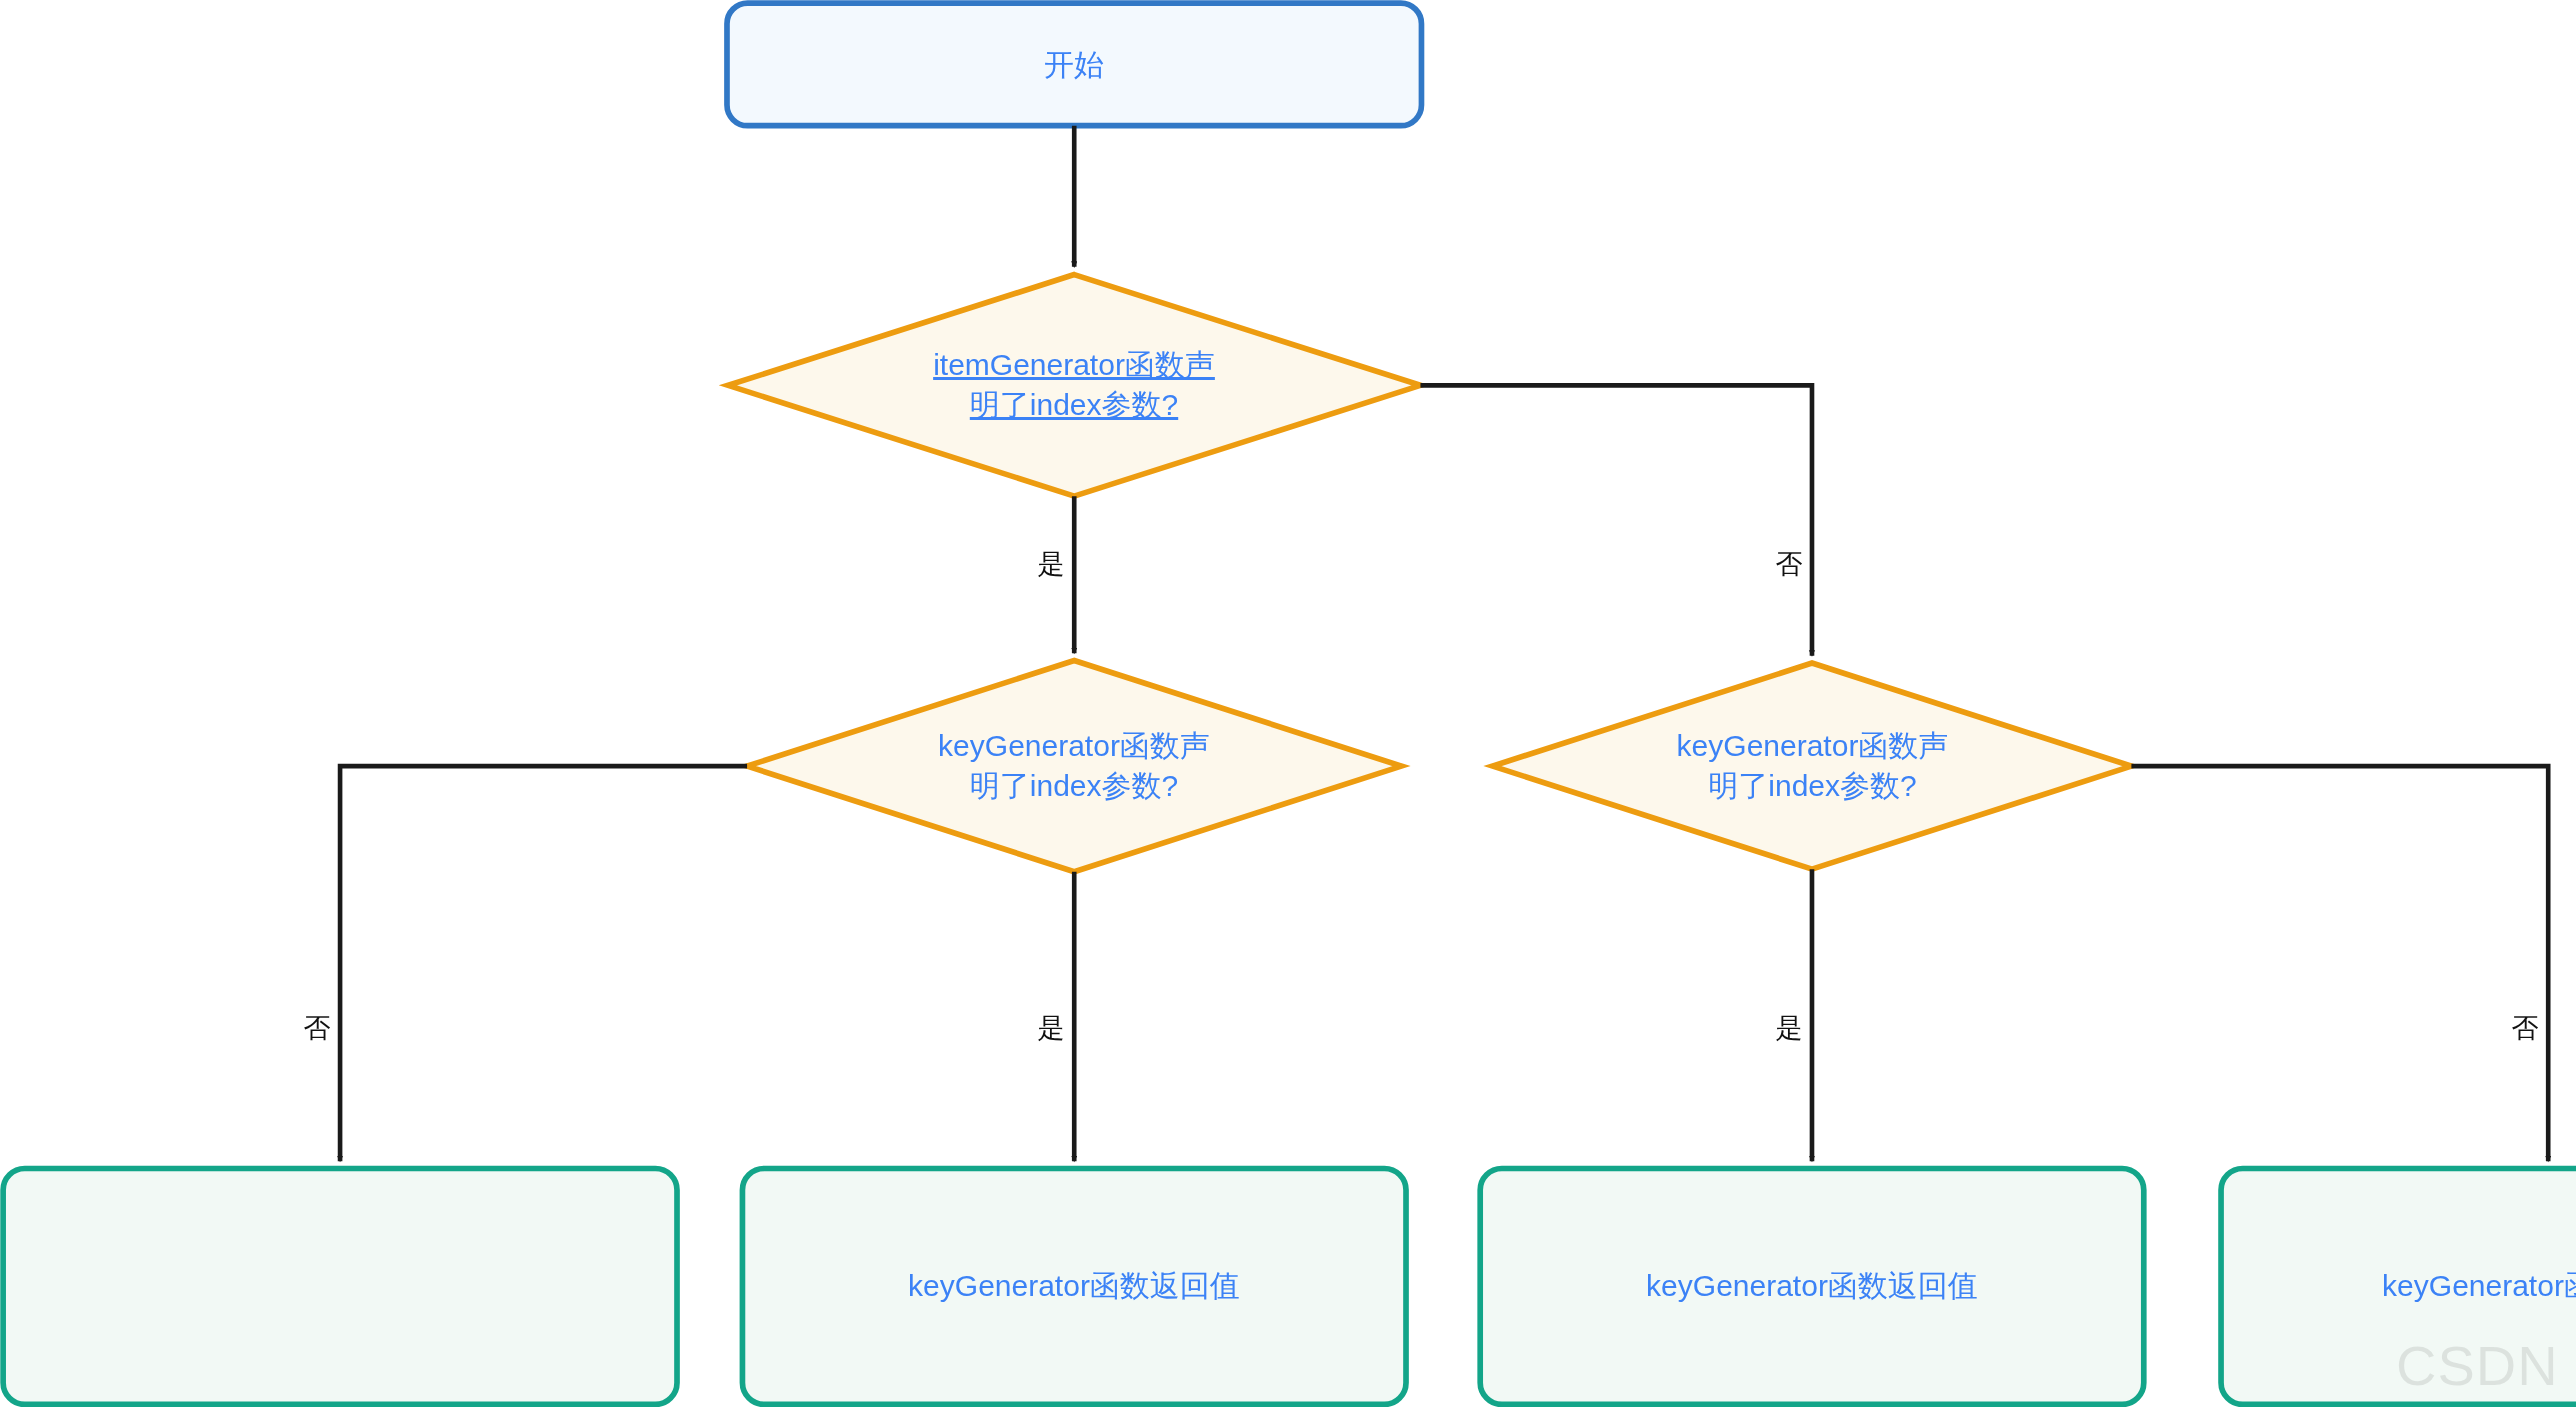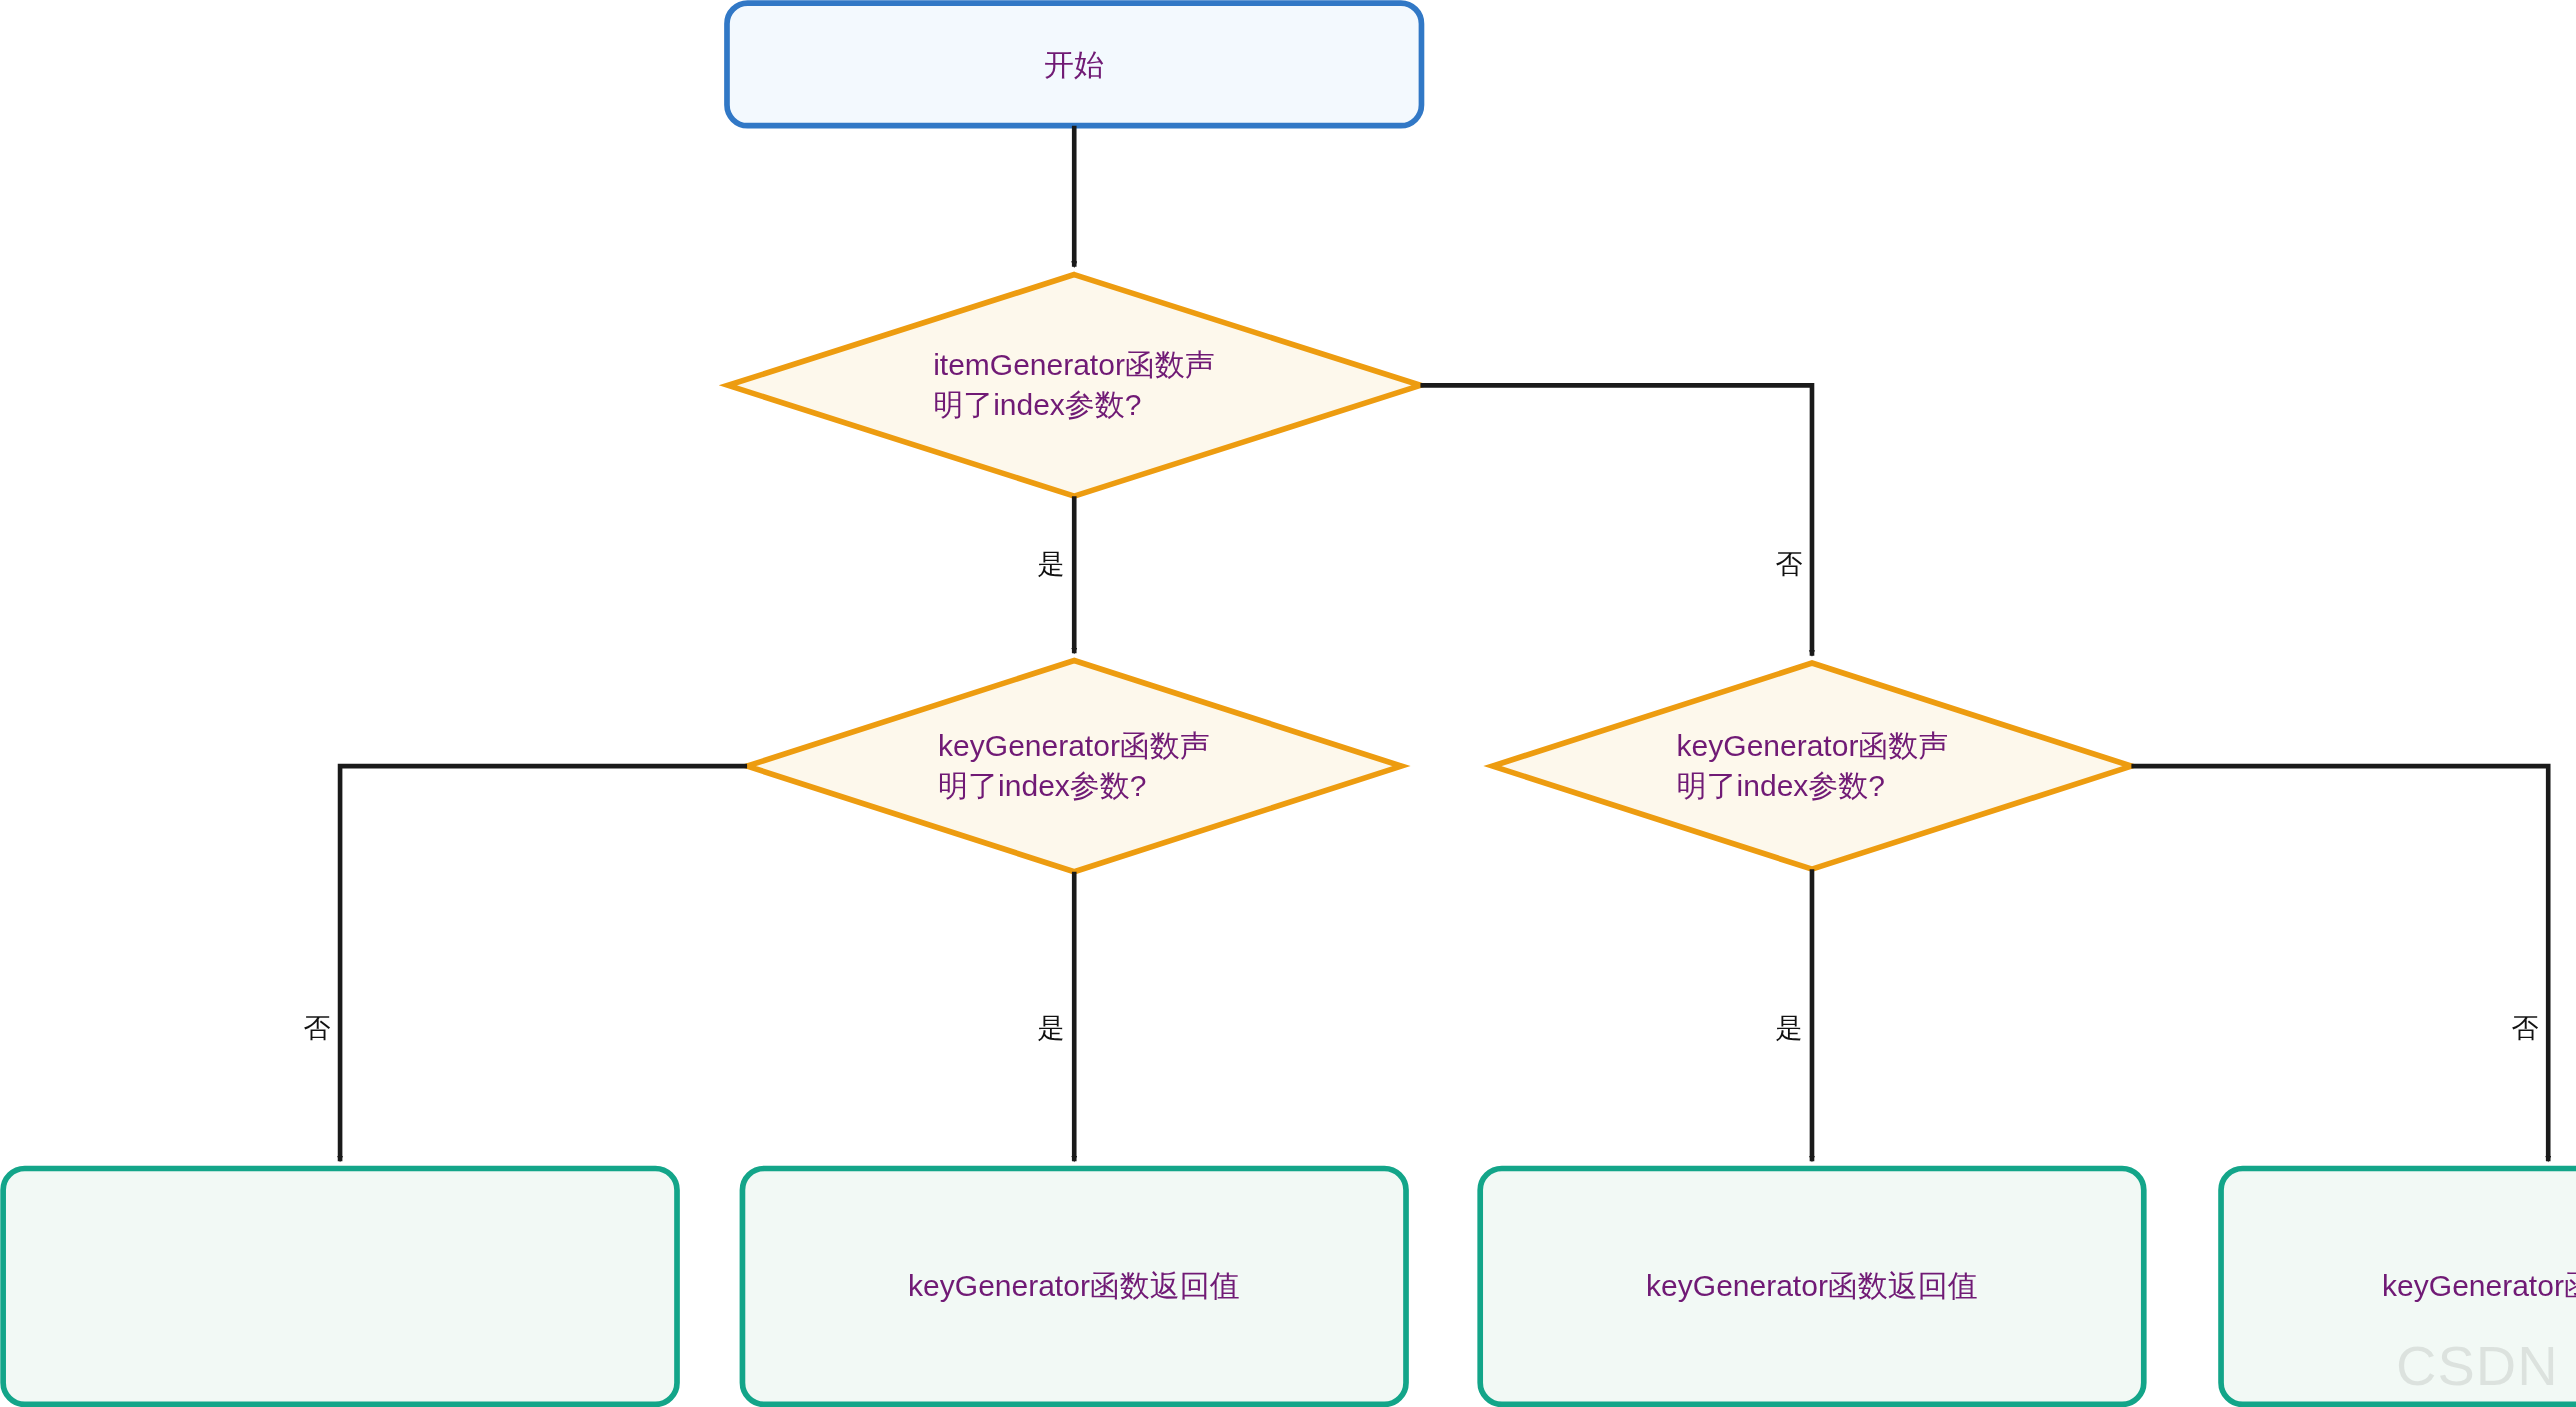--- a/index.html
+++ b/index.html
@@ -17,21 +17,22 @@
     position:absolute;
     left:0; top:0;
     width:2879px;
     height:1407px;
   }
   .node-label{
     position:absolute;
     display:flex;
     align-items:center;
     justify-content:center;
-    color:#701a75;
+    text-align:center;
+    color:#3b82f6;
     font-size:30px;
     line-height:1.32;
     pointer-events:none;
     white-space:pre-line;
     font-family:"Liberation Sans","DejaVu Sans",sans-serif;
   }
   .edge-label{
     position:absolute;
     color:#111111;
     font-size:27px;
@@ -87,21 +88,21 @@
 
     <path d="M2085,1692 L2085,2254" fill="none" stroke="#1a1a1a" stroke-width="9" marker-end="url(#arrowhead)"></path>
 
     <path d="M3517,1687 L3517,2254" fill="none" stroke="#1a1a1a" stroke-width="9" marker-end="url(#arrowhead)"></path>
 
     <path d="M4137,1487 L4946,1487 L4946,2254" fill="none" stroke="#1a1a1a" stroke-width="9" marker-end="url(#arrowhead)"></path>
   </svg>
 
   <div class="node-label" style="left:727px; top:3.1px; width:694px; height:123px;">开始</div>
 
-  <div class="node-label" style="left:728px; top:309px; width:692px; height:152px;">itemGenerator函数声
+  <div class="node-label" style="left:728px; top:309px; width:692px; height:152px;text-decoration:underline;">itemGenerator函数声
 明了index参数?</div>
 
   <div class="node-label" style="left:747px; top:690px; width:654px; height:151px;">keyGenerator函数声
 明了index参数?</div>
 
   <div class="node-label" style="left:1493px; top:690px; width:639px; height:151px;">keyGenerator函数声
 明了index参数?</div>
 
 
   <div class="node-label" style="left:742px; top:1168px; width:664px; height:236px;">keyGenerator函数返回值</div>

